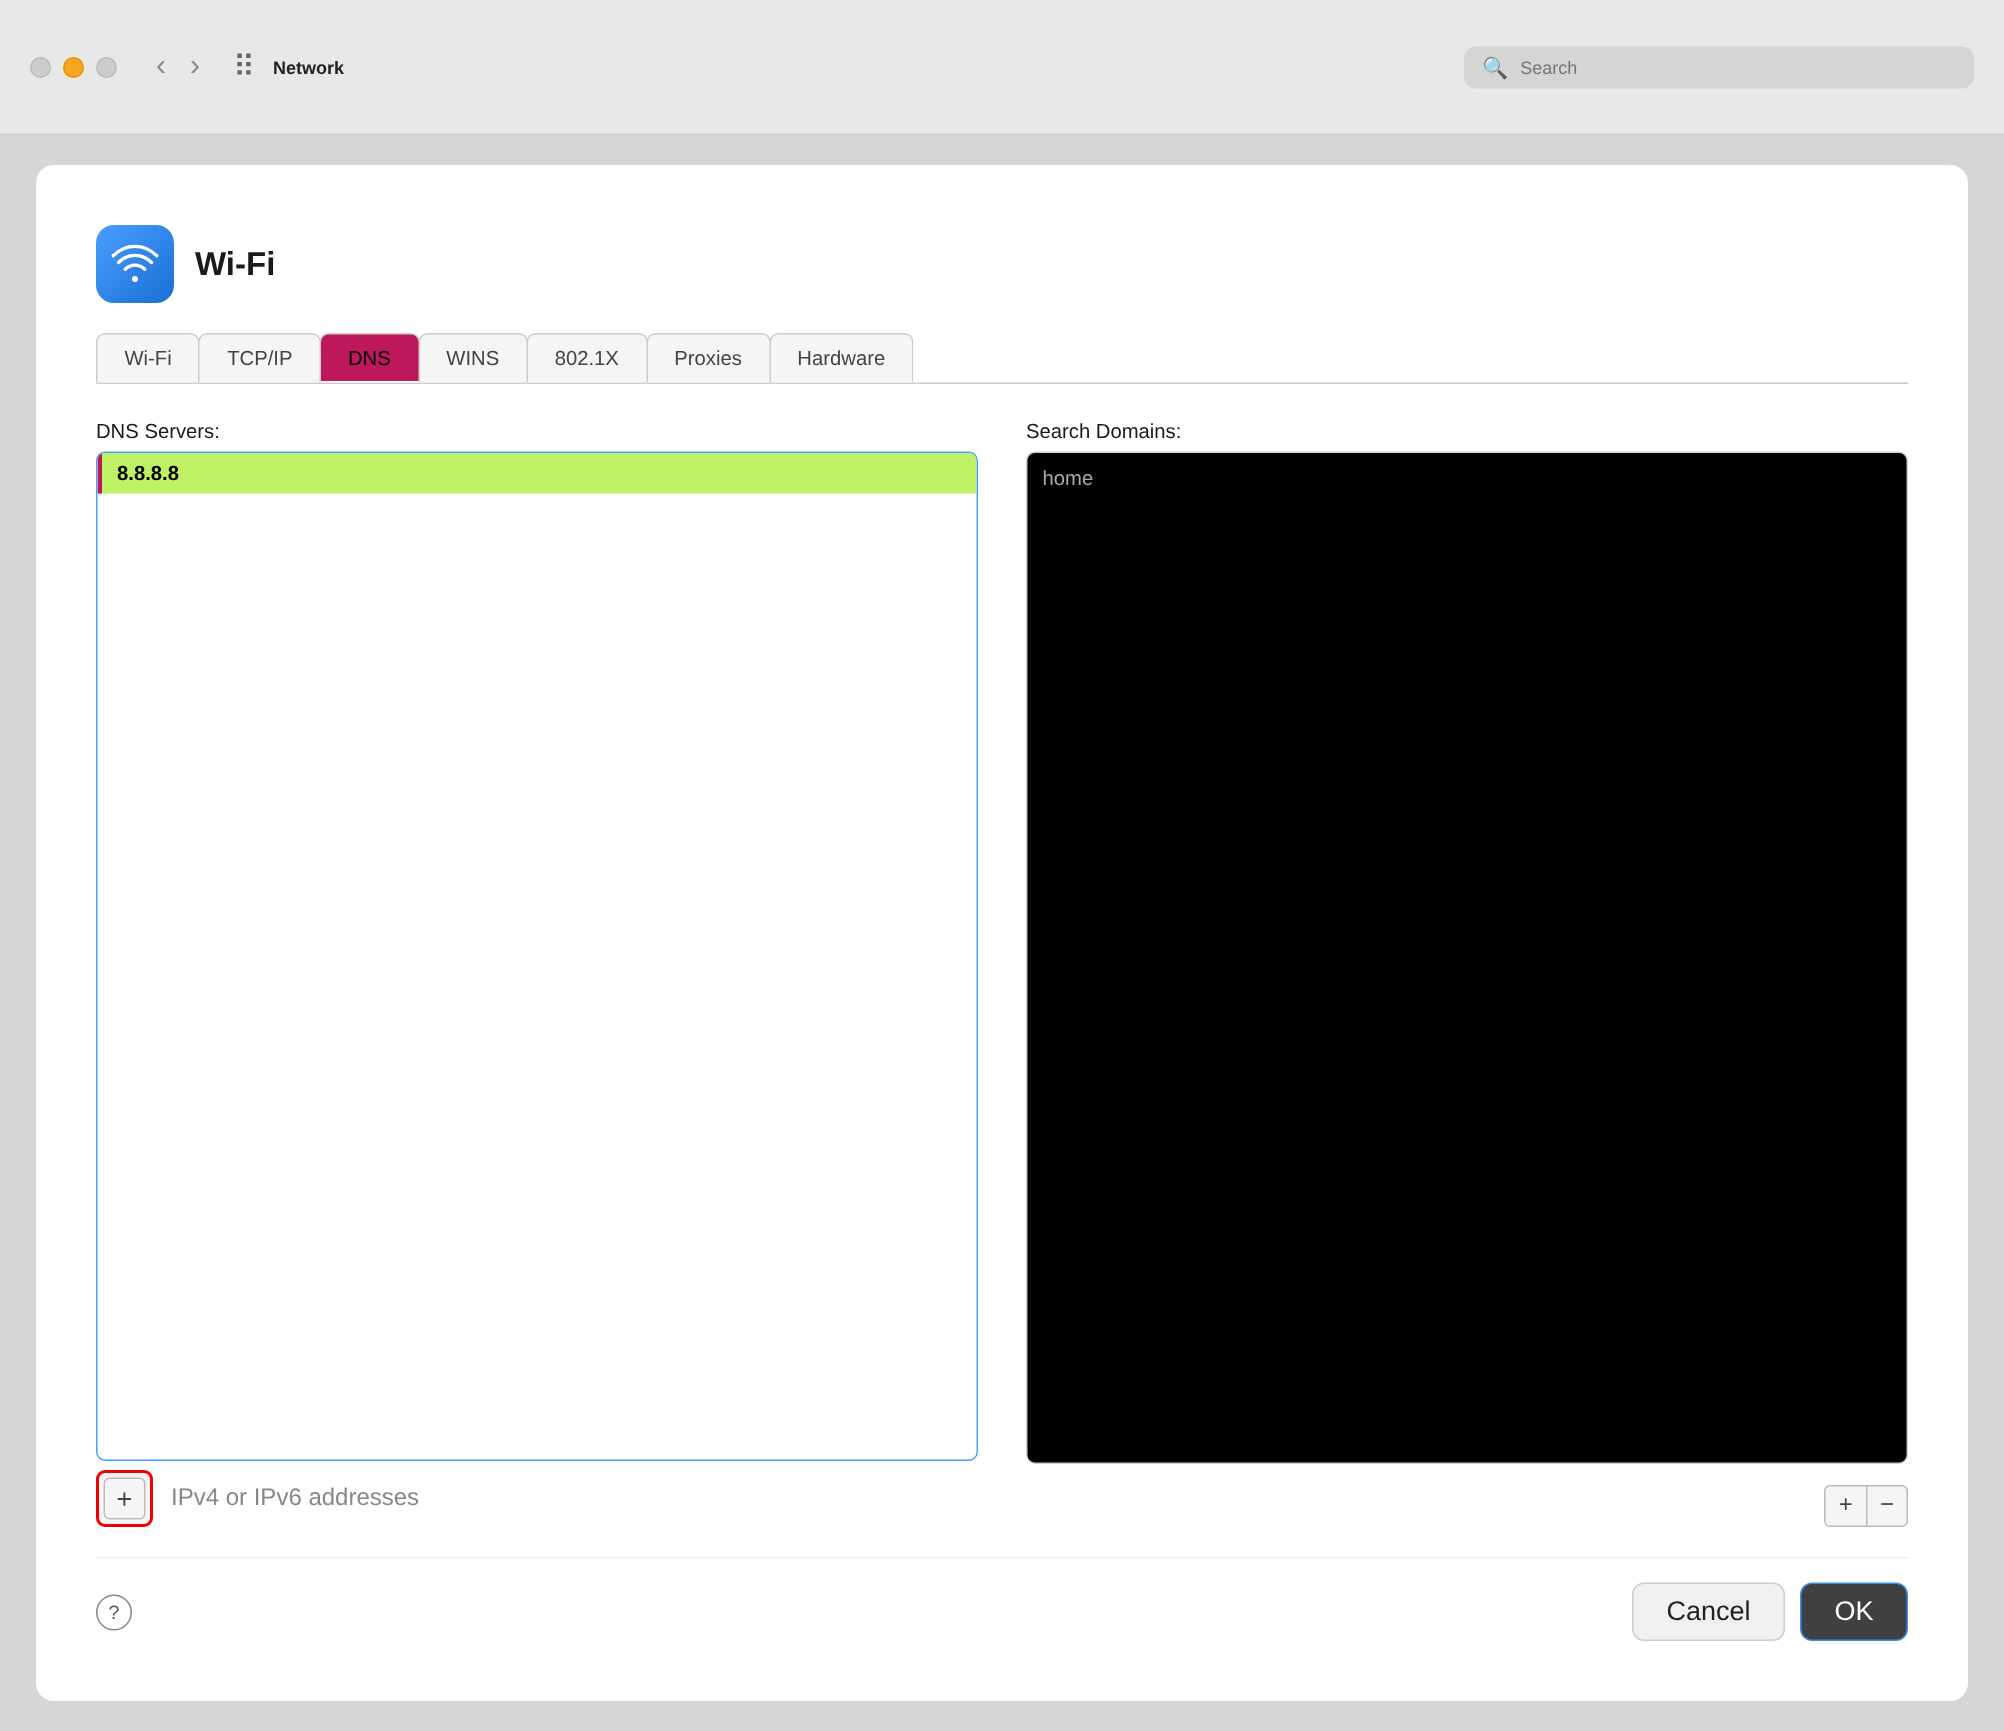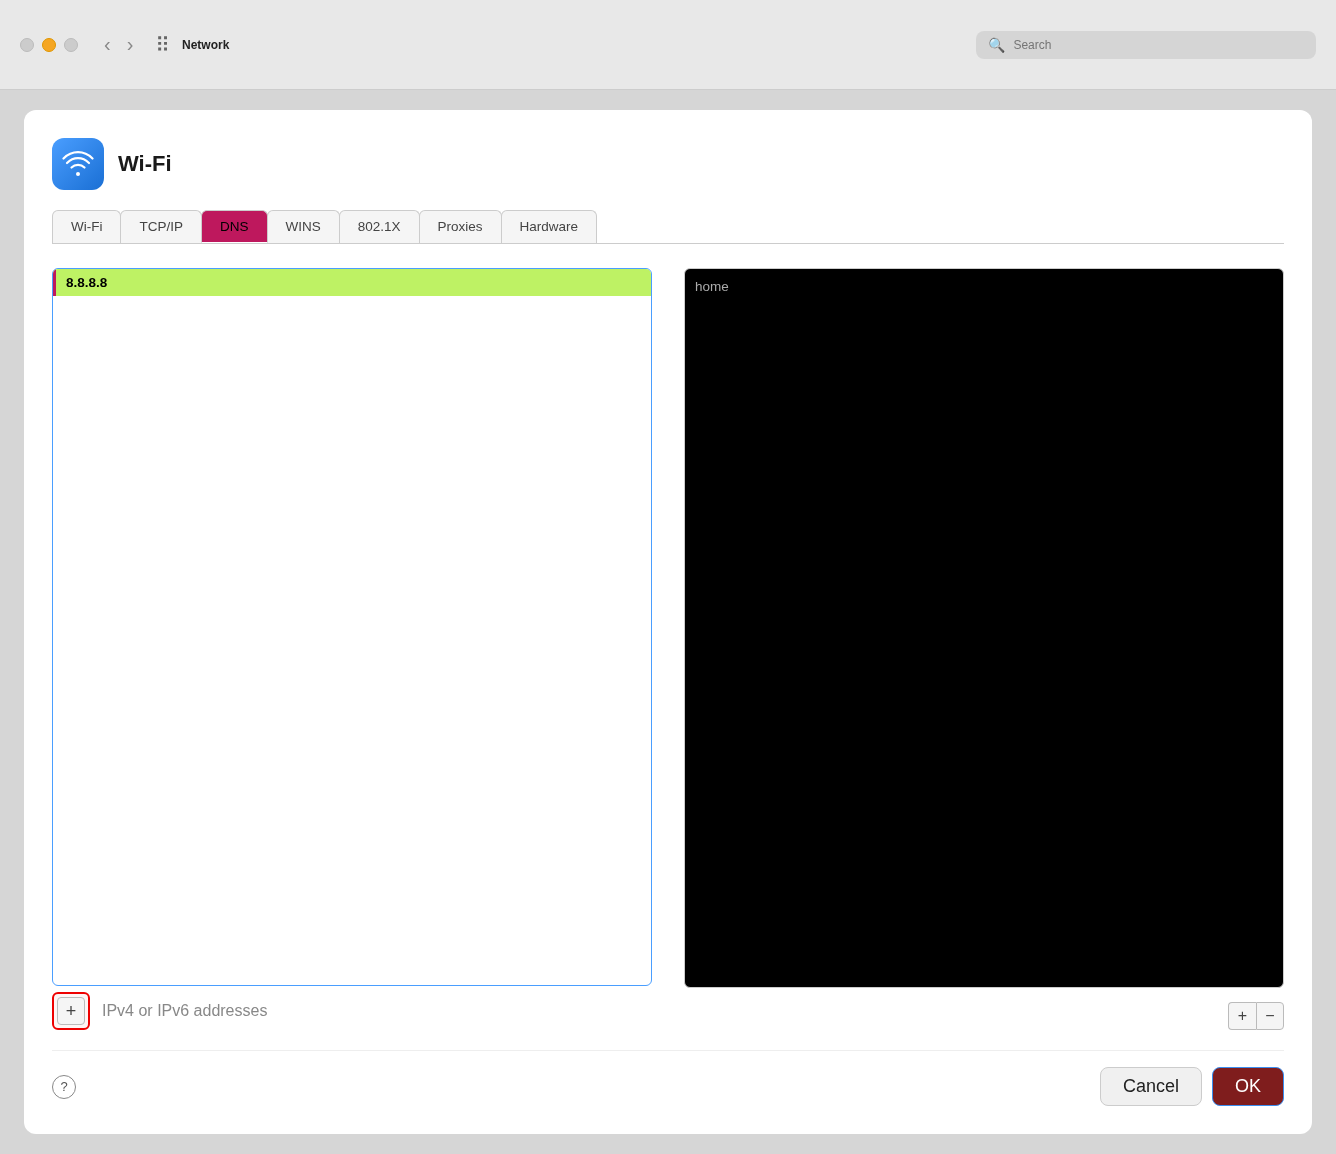--- a/index.html
+++ b/index.html
@@ -95,21 +95,21 @@
 
     
     .main-content {
       padding: 20px 24px;
       height: calc(1154px - 90px);
     }
 
     .panel {
       background: #fff;
       border-radius: 12px;
-      padding: 28px;
+      padding: 40px;
       height: 100%;
       display: flex;
       flex-direction: column;
     }
 
     
     .wifi-header {
       display: flex;
       align-items: center;
       gap: 14px;
@@ -311,21 +311,21 @@
       font-family: inherit;
     }
 
     .cancel-btn {
       background: #f0f0f0;
       border: 1px solid #ccc;
       color: #222;
     }
 
     .ok-btn {
-      background: #7f1d1d;
+      background: #404040;
       border: 1px solid #3a8ef0;
       color: #fff;
       font-weight: 500;
     }
 
     .columns-wrapper {
       display: flex;
       gap: 32px;
       flex: 1;
     }
@@ -395,32 +395,34 @@
       <div class="tab">WINS</div>
       <div class="tab">802.1X</div>
       <div class="tab">Proxies</div>
       <div class="tab">Hardware</div>
     </div>
 
     <div class="dns-content">
       <div class="columns-wrapper">
 
         <div class="left-col">
+          <div class="column-label">DNS Servers:</div>
           <div class="dns-list-box">
             <div class="dns-entry">8.8.8.8</div>
           </div>
           <div class="col-bottom">
             <div class="add-btn-highlight">
               <button class="icon-btn">+</button>
             </div>
             <span class="hint-text">IPv4 or IPv6 addresses</span>
           </div>
         </div>
 
         <div class="right-col">
+          <div class="column-label">Search Domains:</div>
           <div class="search-domains-box">
             <span class="search-domains-placeholder">home</span>
           </div>
           <div class="col-bottom">
             <div class="search-domain-controls">
               <button class="sd-btn">+</button>
               <button class="sd-btn">−</button>
             </div>
           </div>
         </div>

